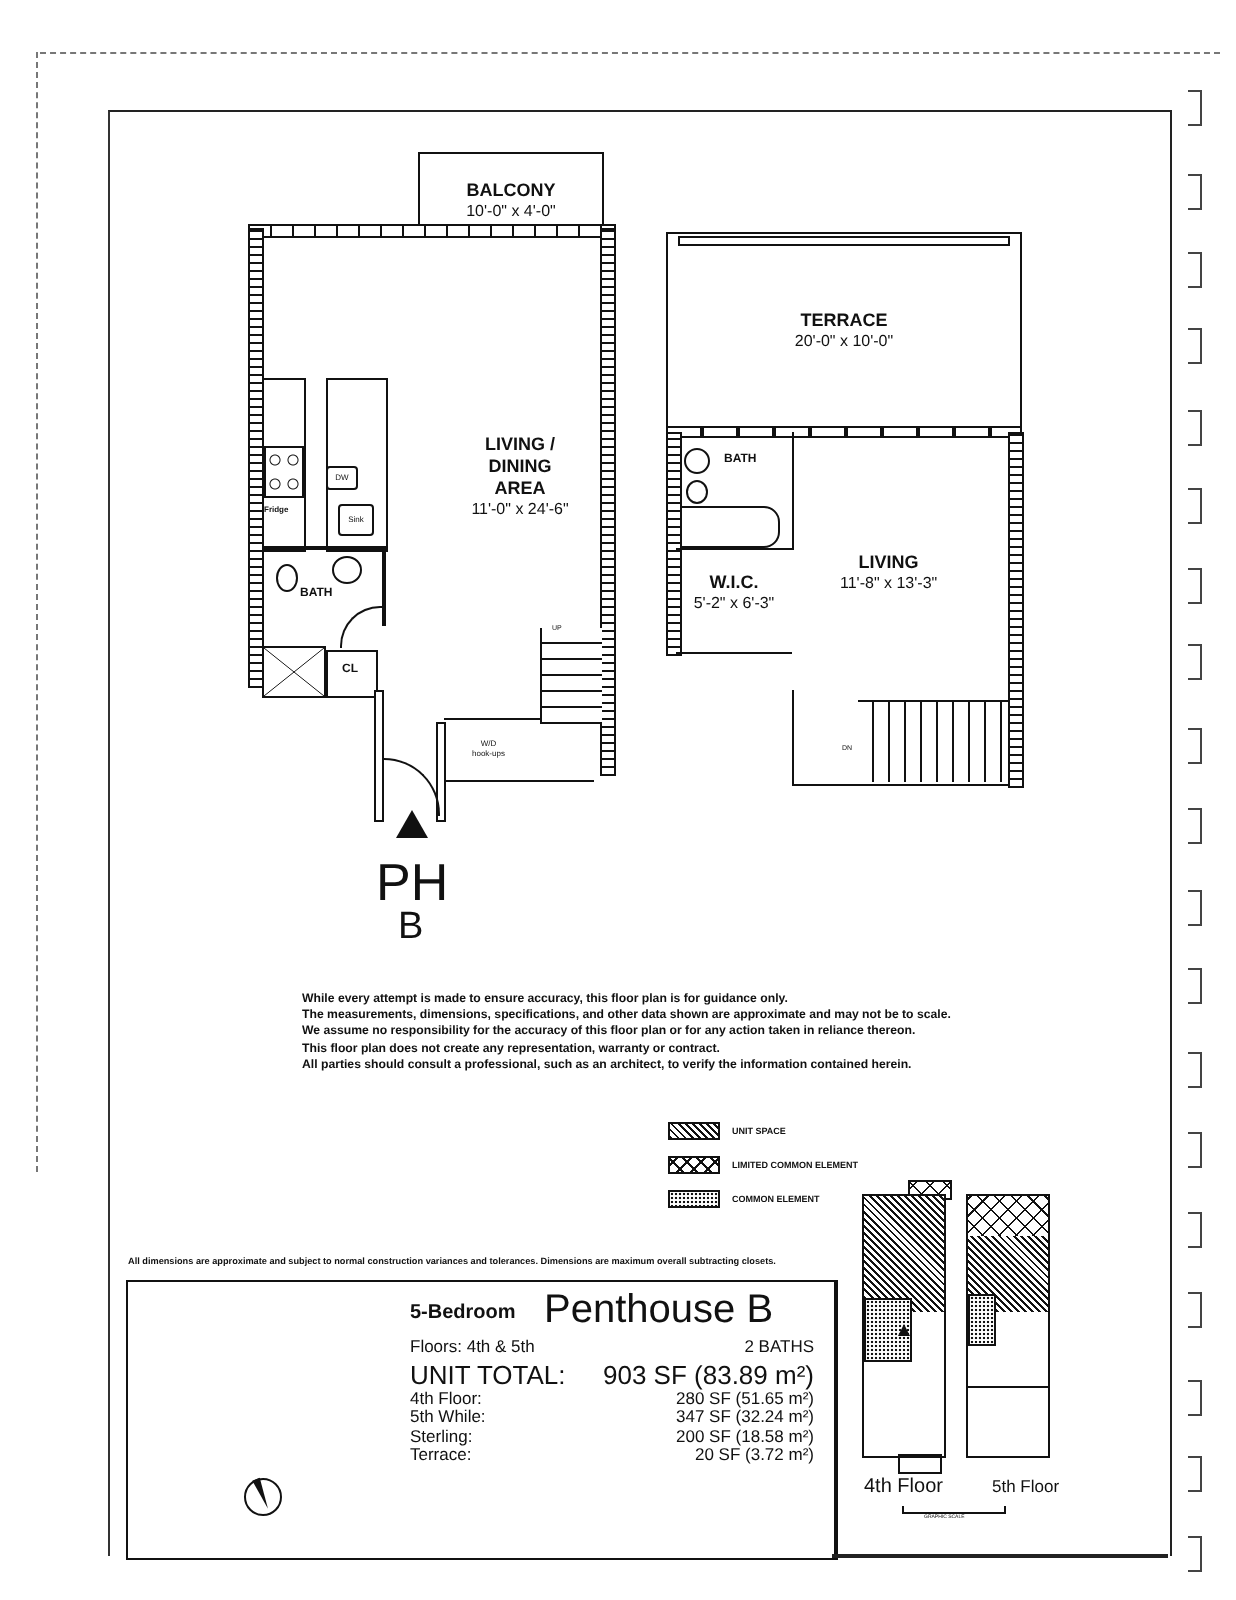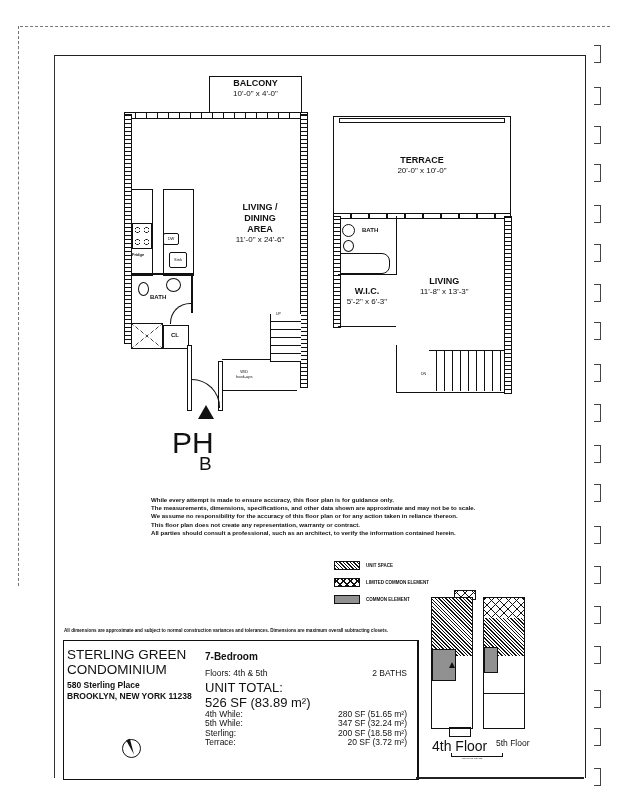--- a/index.html
+++ b/index.html
@@ -59,31 +59,31 @@
   <div class="abs binder-hole" style="left:594px;top:606px;"></div>
   <div class="abs binder-hole" style="left:594px;top:646px;"></div>
   <div class="abs binder-hole" style="left:594px;top:690px;"></div>
   <div class="abs binder-hole" style="left:594px;top:728px;"></div>
   <div class="abs binder-hole" style="left:594px;top:768px;"></div>
 </div>
 
 <div>
 
   <div class="abs" style="left:209px;top:76px;width:91px;height:37px;border:1.5px solid #111;">
-    <div class="room-label" style="margin-top:1px;">BALCONY</div>
+    <div class="room-label" style="margin-top:13px;">BALCONY</div>
     <div class="room-dim">10'-0" x 4'-0"</div>
   </div>
 
   <div class="abs" style="left:124px;top:112px;width:182px;height:5px;border:1px solid #111;background:repeating-linear-gradient(90deg,#fff 0 10px,#111 10px 11px);"></div>
 
   <div class="abs hatchwall" style="left:124px;top:114px;width:6px;height:228px;border:1px solid #111;"></div>
 
   <div class="abs hatchwall" style="left:300px;top:114px;width:6px;height:272px;border:1px solid #111;"></div>
 
-  <div class="abs" style="left:130px;top:117px;width:170px;height:270px;">
+  <div class="abs" style="left:130px;top:132px;width:170px;height:270px;">
     <div class="abs" style="left:90px;top:85px;width:80px;">
       <div class="room-label">LIVING /</div>
       <div class="room-label">DINING</div>
       <div class="room-label">AREA</div>
       <div class="room-dim">11'-0" x 24'-6"</div>
     </div>
   </div>
 
   <div class="abs" style="left:131px;top:189px;width:20px;height:85px;border:1px solid #111;"></div>
   <div class="abs" style="left:132px;top:223px;width:18px;height:24px;border:1px solid #111;background:radial-gradient(circle,#fff 2px,#111 2.5px,#fff 3px) 0 0/9px 12px;"></div>
@@ -113,21 +113,21 @@
     <div style="position:absolute;left:14px;top:9px;font-size:4px;text-align:center;line-height:5px;">
       <div>W/D</div>
       <div>hook-ups</div>
     </div>
   </div>
 
   <div class="abs" style="left:270px;top:314px;width:30px;height:48px;border-left:1.5px solid #111;background:repeating-linear-gradient(180deg,#fff 0 7px,#111 7px 8px);"></div>
   <div class="abs" style="left:276px;top:312px;font-size:3.5px;">UP</div>
 
   <div class="abs" style="left:198px;top:405px;width:0;height:0;border-left:8px solid transparent;border-right:8px solid transparent;border-bottom:14px solid #111;"></div>
-  <div class="abs" style="left:172px;top:426px;font-size:30px;">PH</div>
+  <div class="abs" style="left:188px;top:426px;font-size:26px;">PH</div>
   <div class="abs" style="left:199px;top:453px;font-size:19px;">B</div>
 </div>
 
 <div>
   <div class="abs" style="left:333px;top:116px;width:176px;height:98px;border:1.5px solid #111;">
     <div class="room-label" style="margin-top:38px;">TERRACE</div>
     <div class="room-dim">20'-0" x 10'-0"</div>
   </div>
   <div class="abs" style="left:339px;top:118px;width:164px;height:3px;border:1px solid #111;"></div>
   <div class="abs" style="left:333px;top:213px;width:176px;height:4px;border:1px solid #111;background:repeating-linear-gradient(90deg,#fff 0 16px,#111 16px 18px);"></div>
@@ -175,44 +175,39 @@
   </div>
   <div class="legend-row">
     <span class="swatch sw-ce"></span>
     <span>COMMON ELEMENT</span>
   </div>
 </div>
 
 <div class="abs fine-note">All dimensions are approximate and subject to normal construction variances and tolerances. Dimensions are maximum overall subtracting closets.</div>
 
 <div class="abs title-block">
-  <div class="abs" style="left:3px;top:6px;width:125px;">
-    <div class="bldg-name">STERLING GREEN</div>
-    <div class="bldg-name">CONDOMINIUM</div>
-    <div class="addr" style="margin-top:3px;">580 Sterling Place</div>
-    <div class="addr">BROOKLYN, NEW YORK 11238</div>
-  </div>
 
   <div class="abs" style="left:58px;top:98px;width:17px;height:17px;border:1.2px solid #111;border-radius:50%;">
     <div style="position:absolute;left:6px;top:-1px;width:0;height:0;border-left:2px solid transparent;border-right:2px solid transparent;border-top:16px solid #111;transform:rotate(-22deg);"></div>
   </div>
 
-  <div class="abs" style="left:141px;top:10px;font-size:10px;font-weight:bold;">7-Bedroom</div>
+  <div class="abs" style="left:141px;top:10px;font-size:10px;font-weight:bold;">5-Bedroom</div>
+  <div class="abs" style="left:208px;top:3px;font-size:20px;">Penthouse B</div>
 
   <div class="abs" style="left:141px;top:28px;width:202px;">
     <div class="stat-row">
       <span>Floors: 4th &amp; 5th</span>
       <span>2 BATHS</span>
     </div>
-    <div class="stat-row" style="font-size:13px;line-height:15px;margin-top:1px;flex-direction:column;">
+    <div class="stat-row" style="font-size:13px;line-height:15px;margin-top:1px;">
       <span>UNIT TOTAL:</span>
-      <span>526 SF (83.89 m²)</span>
-    </div>
-    <div class="stat-row">
-        <span>4th While:</span>
+      <span>903 SF (83.89 m²)</span>
+    </div>
+    <div class="stat-row">
+        <span>4th Floor:</span>
         <span>280 SF (51.65 m²)</span>
       </div>
     <div class="stat-row">
         <span>5th While:</span>
         <span>347 SF (32.24 m²)</span>
       </div>
     <div class="stat-row">
         <span>Sterling:</span>
         <span>200 SF (18.58 m²)</span>
       </div>
@@ -232,17 +227,17 @@
     <div style="position:absolute;left:17px;top:64px;width:0;height:0;border-left:3px solid transparent;border-right:3px solid transparent;border-bottom:6px solid #111;"></div>
   </div>
   <div class="abs" style="left:33px;top:142px;width:20px;height:8px;border:1px solid #111;"></div>
 
   <div class="abs kp-box" style="left:67px;top:12px;width:40px;height:130px;">
     <div class="kp-lce" style="position:absolute;left:0;top:0;width:40px;height:20px;border-bottom:1px solid #111;"></div>
     <div class="kp-unit" style="position:absolute;left:0;top:20px;width:40px;height:38px;"></div>
     <div class="kp-ce" style="position:absolute;left:0;top:49px;width:12px;height:24px;"></div>
     <div style="position:absolute;left:0;top:95px;width:40px;height:1px;background:#111;"></div>
   </div>
-  <div class="abs" style="left:16px;top:153px;font-size:14px;">4th Floor</div>
+  <div class="abs" style="left:16px;top:153px;font-size:10px;">4th Floor</div>
   <div class="abs" style="left:80px;top:153px;font-size:8.5px;">5th Floor</div>
   <div class="abs" style="left:35px;top:168px;width:50px;height:3px;border-bottom:1px solid #111;border-left:1px solid #111;border-right:1px solid #111;"></div>
   <div class="abs" style="left:46px;top:172px;font-size:2.5px;">GRAPHIC SCALE</div>
 </div>
 
 </body></html>

